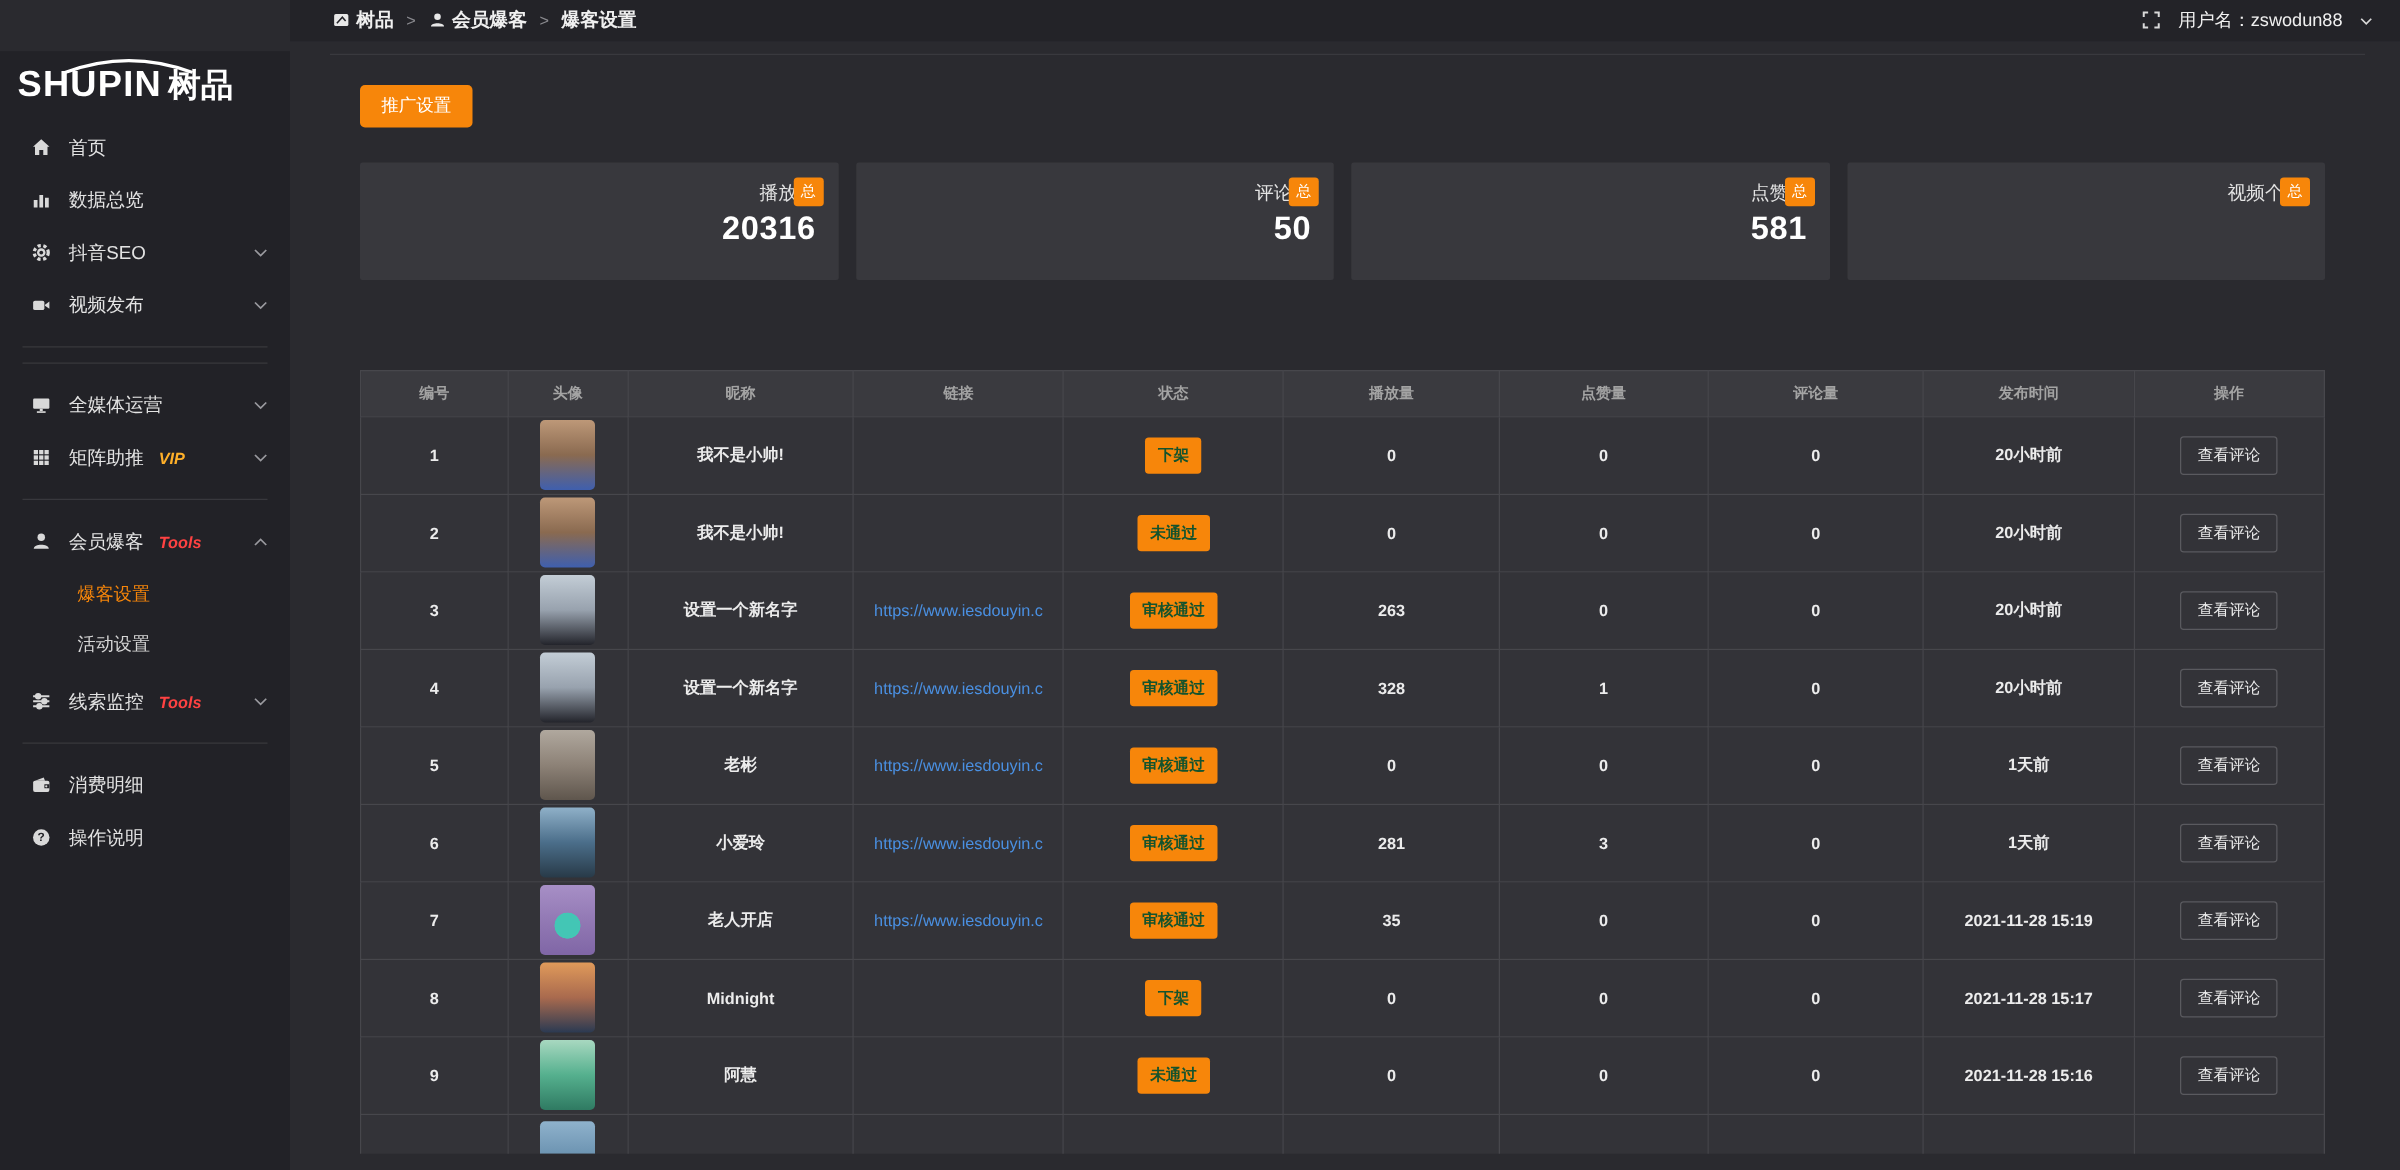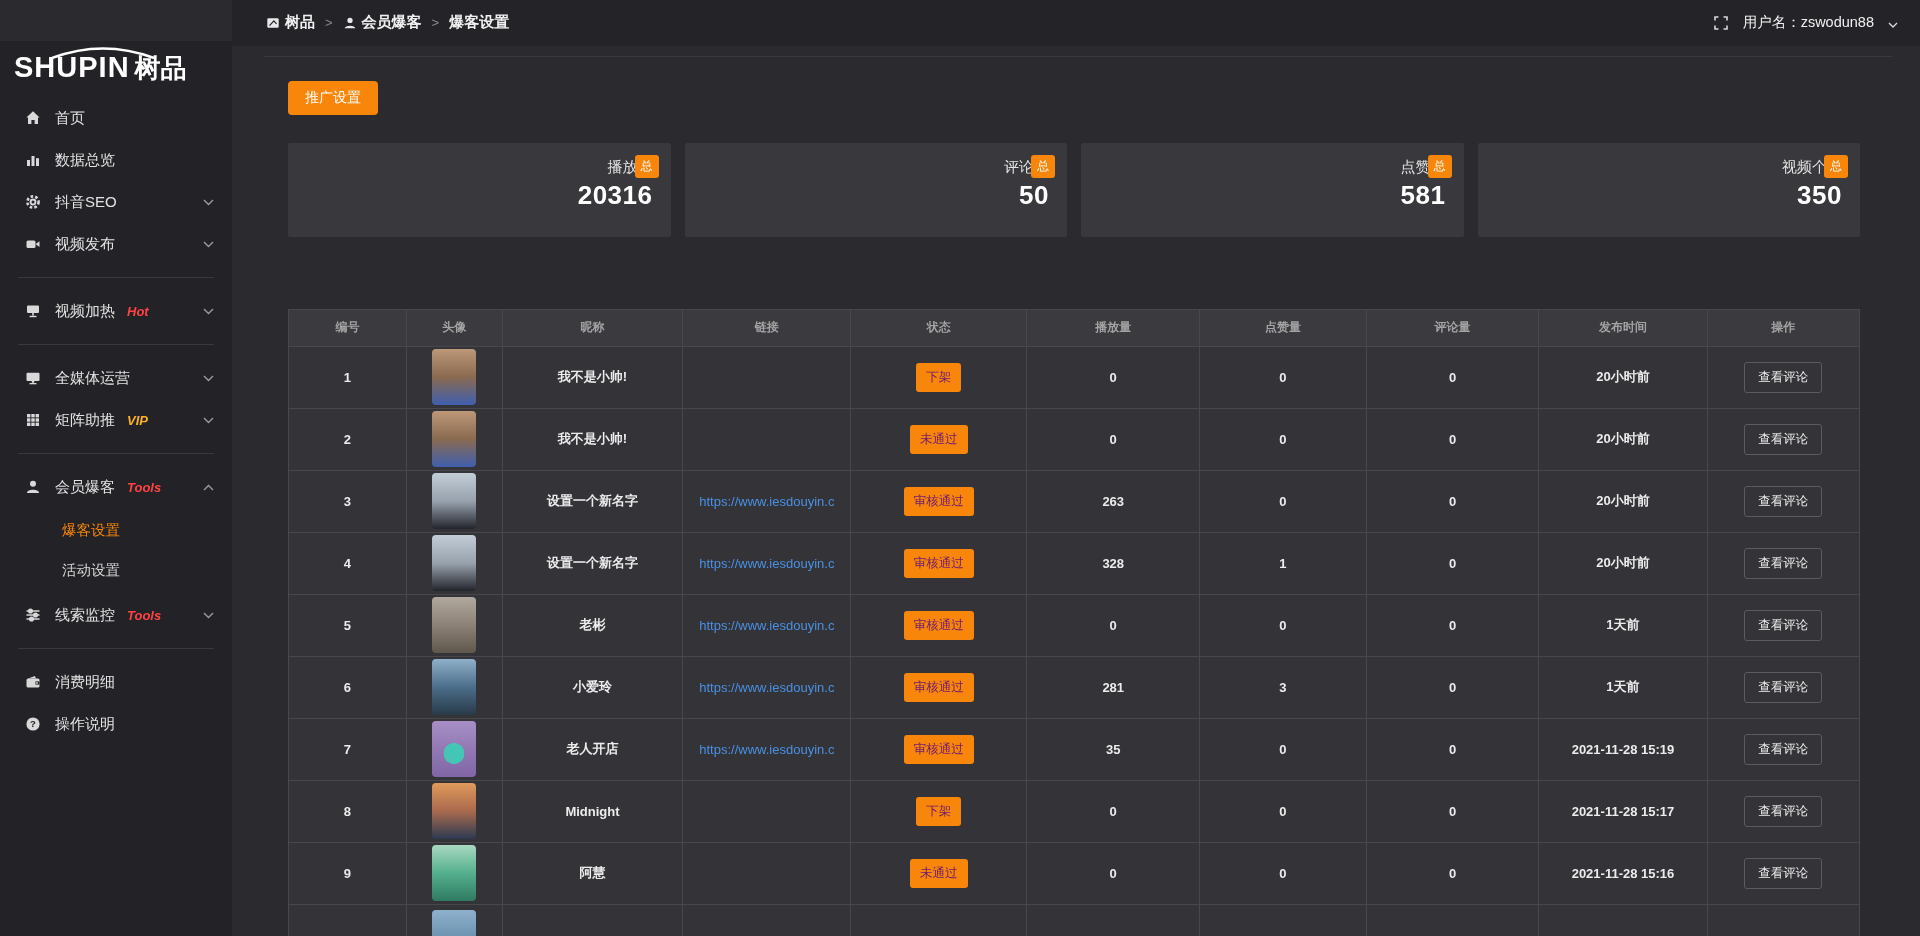--- a/index.html
+++ b/index.html
@@ -36,21 +36,21 @@
     justify-content:space-between; padding:0 22px 0 34px; color:#f0f0f0; }
   .breadcrumb { display:flex; align-items:center; gap:10px; font-size:15px; font-weight:600; }
   .crumb { display:inline-flex; align-items:center; gap:5px; cursor:pointer; }
   .crumb svg { width:14px; height:14px; }
   .bc-sep { color:#8a8a8f; font-size:13px; font-weight:400; }
   .user-area { display:flex; align-items:center; gap:14px; font-size:14.5px; }
   .fs-icon svg { width:16px; height:16px; display:block; }
   .user-chevron svg { width:10px; height:6px; }
   .topbar-divider { border-top:1px solid #39393e; margin:10px 28px 0 32px; }
 
-  .content { padding:0 60px 0 56px; }
+  .content { padding:0 60px 13px 56px; }
   .promo-btn { margin-top:24px; background:var(--accent); color:#fff; border:none;
     font-size:14px; padding:8px 17px; border-radius:4px; cursor:pointer;
     font-family:inherit; display:block; }
 
   
   .stats-row { display:flex; gap:14px; margin-top:28px; }
   .stat-card { flex:1; background:#38383d; border-radius:2px; height:94px;
     padding:15px 18px; position:relative;text-align:right; }
   .stat-label { color:#e3e3e3; font-size:15px; }
   .stat-value { color:#fff; font-size:26px; font-weight:600; margin-top:3px; letter-spacing:0.5px; }
@@ -59,22 +59,22 @@
 
   
   .data-table { width:100%; border-collapse:collapse; margin-top:72px; table-layout:fixed; }
   .data-table th { background:#3a3a3f; color:#a3a3a3; font-size:12px; font-weight:700;
     height:37px; border:1px solid #47474c; }
   .data-table td { background:#333338; color:#ececec; font-size:13px; font-weight:600;
     height:62px; text-align:center; border:1px solid #47474c; overflow:hidden;
     white-space:nowrap; }
   .avatar { width:44px; height:56px; border-radius:4px; margin:0 auto; }
   .link { color:var(--link); text-decoration:none; font-weight:400; font-size:13px; }
-  .status-badge { display:inline-block; background:var(--accent); color:#701a75;
-    font-size:12.5px; font-weight:400; padding:6px 10px; border-radius:3px; min-width:26px; }
+  .status-badge { display:inline-block; background:var(--accent); color:#14532d;
+    font-size:12.5px; font-weight:700; padding:6px 10px; border-radius:3px; min-width:26px; }
   .action-btn { background:transparent; border:1px solid #5a5a5f; color:#ececec;
     font-size:12.5px; padding:6px 13px; border-radius:3px; cursor:pointer; font-family:inherit; }
   tr.partial td { height:32px; border-bottom:none; vertical-align:bottom; padding-bottom:0; }
   tr.partial .avatar { height:26px; border-radius:4px 4px 0 0; margin-bottom:0; }
 </style>
 </head>
 <body>
 
 <div class="app">
 
@@ -127,36 +127,20 @@
             </svg>
           </span>
           <span class="sb-label">视频发布</span>
           <span class="sb-chevron">
             <svg viewBox="0 0 11 7" fill="none" stroke="#9a9a9f" stroke-width="1.4">
               <path d="M1 1l4.5 4.5L10 1"></path>
             </svg>
           </span>
         </div>
         <div class="sb-divider"></div>
-        <div class="sb-item">
-          <span class="sb-icon">
-            <svg viewBox="0 0 16 16" fill="#d9d9d9">
-              <rect x="2" y="2.5" width="12" height="7.5" rx="1"></rect>
-              <rect x="7.2" y="10" width="1.6" height="2.6"></rect>
-              <rect x="4.5" y="12.8" width="7" height="1.4"></rect>
-            </svg>
-          </span>
-          <span class="sb-label">视频加热</span>
-          <span class="sb-badge red">Hot</span>
-          <span class="sb-chevron">
-            <svg viewBox="0 0 11 7" fill="none" stroke="#9a9a9f" stroke-width="1.4">
-              <path d="M1 1l4.5 4.5L10 1"></path>
-            </svg>
-          </span>
-        </div>
         <div class="sb-divider"></div>
         <div class="sb-item">
           <span class="sb-icon">
             <svg viewBox="0 0 16 16" fill="#d9d9d9">
               <rect x="1.5" y="2.8" width="13" height="8.2" rx="1"></rect>
               <rect x="6.8" y="11" width="2.4" height="1.8"></rect>
               <rect x="4.5" y="13" width="7" height="1.3"></rect>
             </svg>
           </span>
           <span class="sb-label">全媒体运营</span>
@@ -304,21 +288,20 @@
           <div class="stat-value">50</div>
           <span class="stat-badge">总</span>
         </div>
         <div class="stat-card">
           <div class="stat-label">点赞数</div>
           <div class="stat-value">581</div>
           <span class="stat-badge">总</span>
         </div>
         <div class="stat-card">
           <div class="stat-label">视频个数</div>
-          <div class="stat-value">350</div>
           <span class="stat-badge">总</span>
         </div>
       </div>
 
       <table class="data-table">
         <colgroup>
           <col style="width:7.5%">
             <col style="width:6.1%">
             <col style="width:11.5%">
           <col style="width:10.7%">

